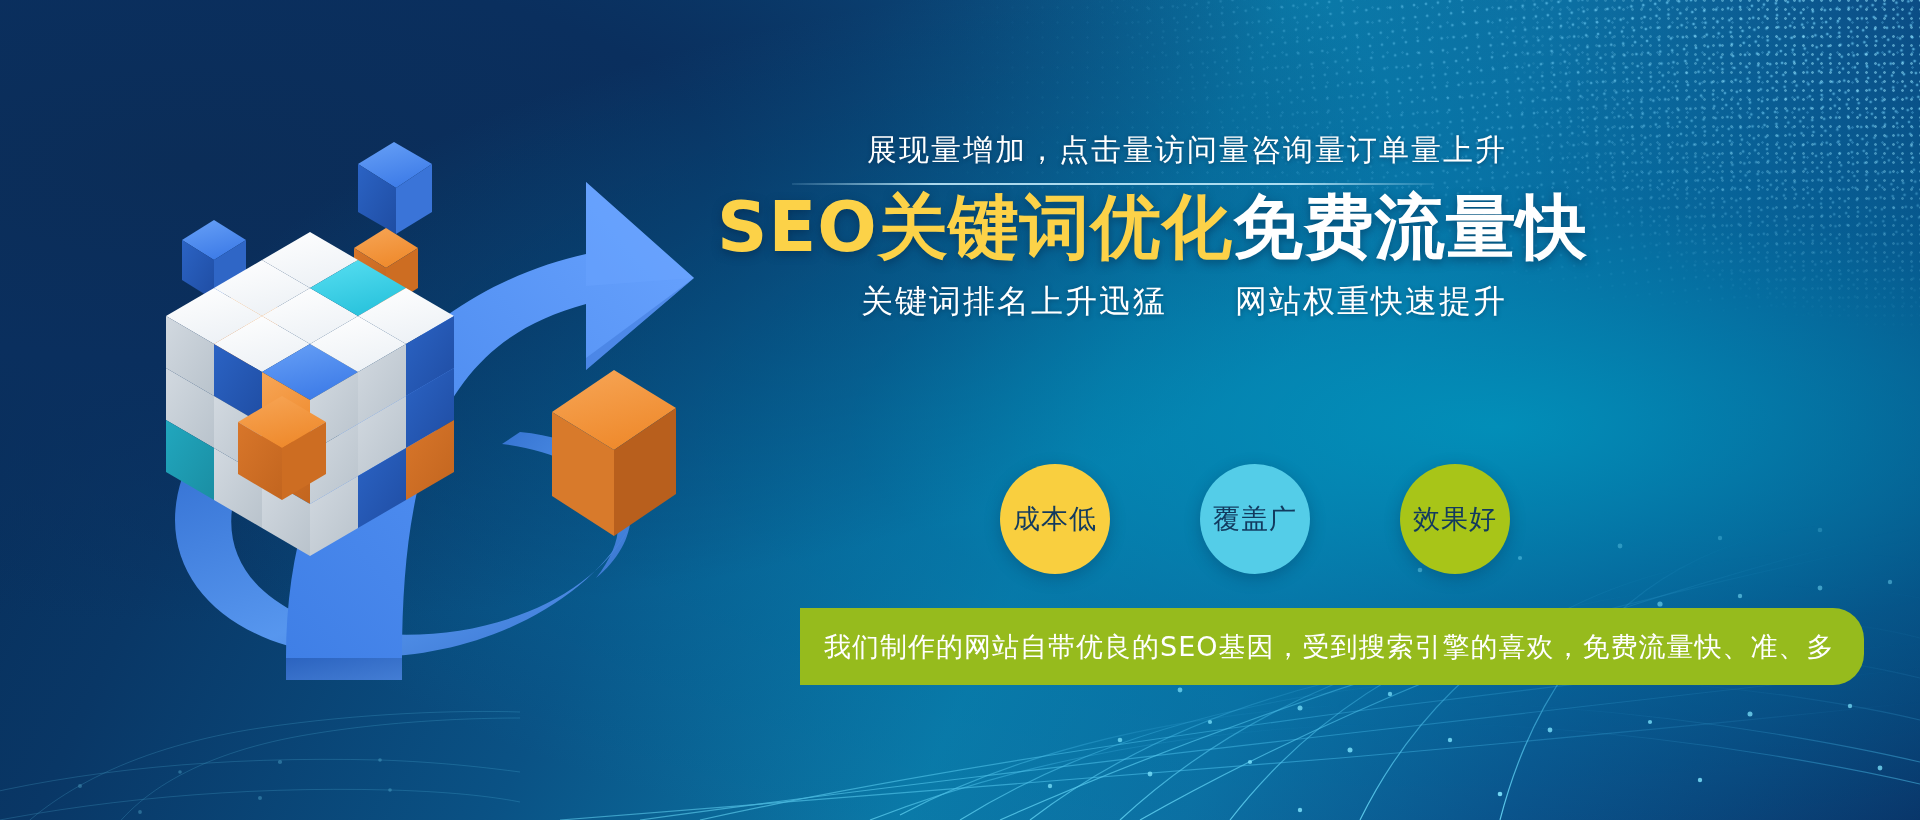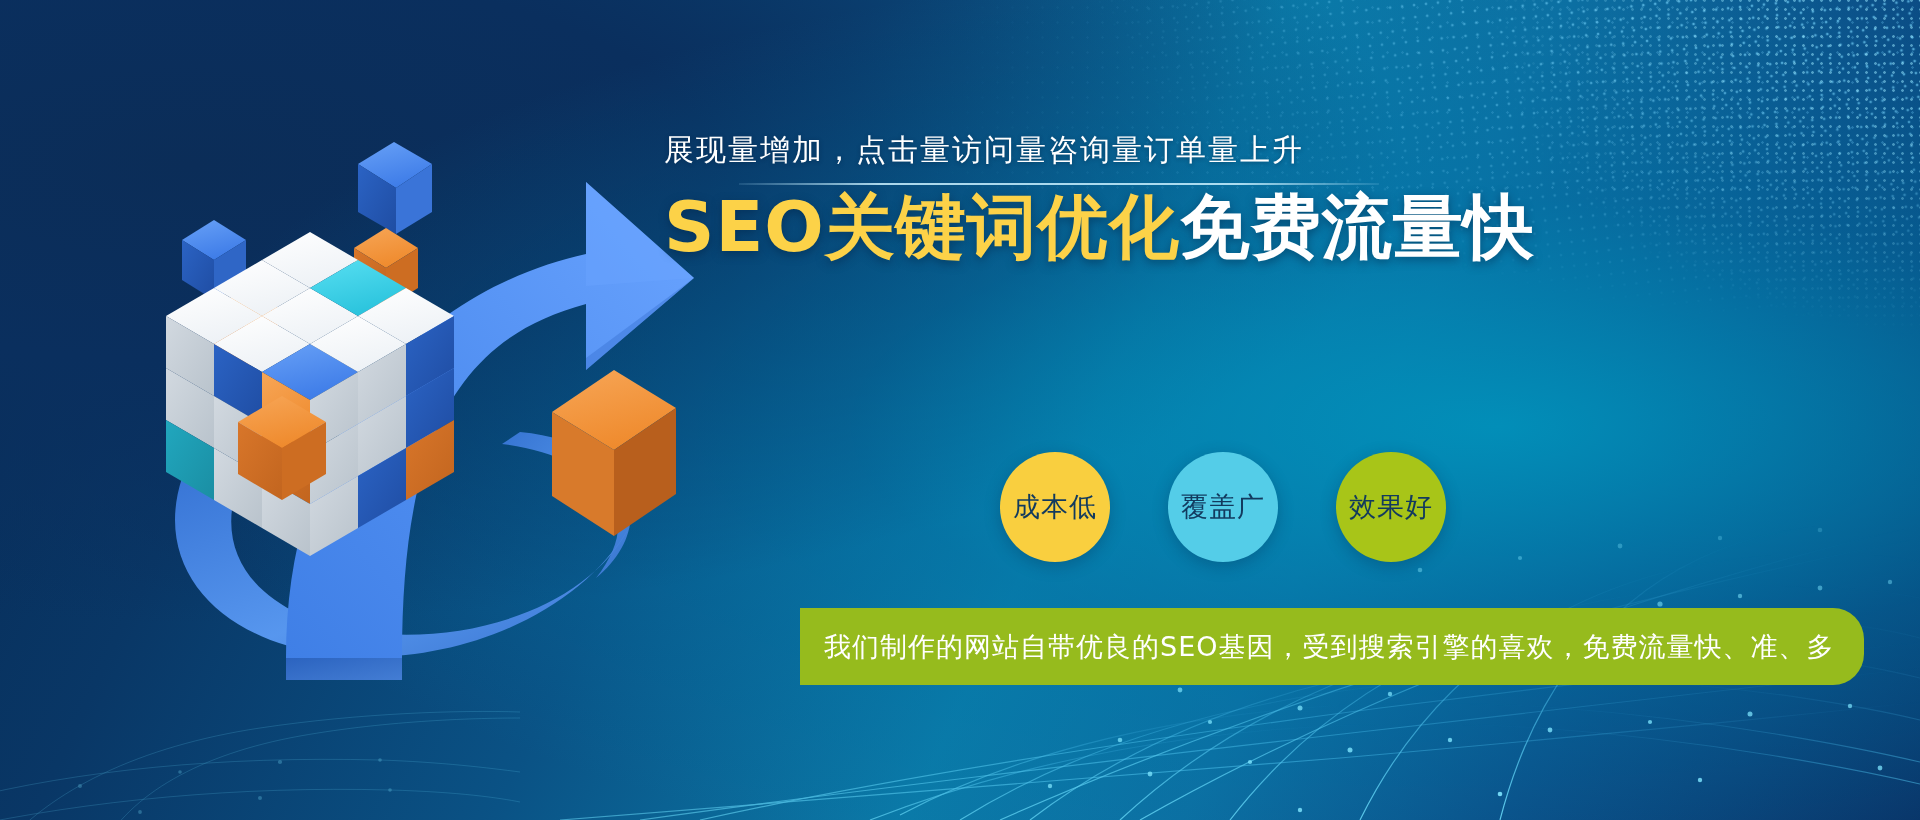--- a/index.html
+++ b/index.html
@@ -55,23 +55,23 @@
 
   
   .wire{ position:absolute; left:0; bottom:0; width:1920px; height:430px; }
   .wire-left{ position:absolute; left:-40px; bottom:-30px; width:560px; height:300px; opacity:.55;}
 
   
   .hero-art{ position:absolute; left:90px; top:40px; width:640px; height:640px; }
 
   
   .copy{
-    position:absolute; left:664px; top:130px;
+    position:absolute; left:717px; top:130px;
     width:790px;
-    text-align:left;
+    text-align:right;
   }
   .line-top{
     font-size:30px; color:#ffffff; letter-spacing:2px;
     font-family:"DejaVu Sans","Liberation Sans",sans-serif;
     text-shadow:0 1px 4px rgba(0,30,60,.45);
     white-space:nowrap;
   }
   .rule{
     height:2px; width:640px; margin:12px auto 4px auto;
     background:linear-gradient(90deg, rgba(170,225,255,.12), rgba(200,240,255,.85) 22%, rgba(200,240,255,.85) 78%, rgba(170,225,255,.12));
@@ -84,22 +84,22 @@
   .headline .hl-y{ color:#fcd248; }
   .headline .hl-w{ color:#ffffff; }
   .line-sub{
     margin-top:14px;
     font-size:32px; color:#ffffff; letter-spacing:2px; white-space:nowrap;
     text-shadow:0 1px 5px rgba(0,30,60,.45);
   }
 
   
   .circles{
-    position:absolute; left:1000px; top:452px;
-    display:flex; align-items:center; gap:58px;
+    position:absolute; left:1000px; top:464px;
+    display:flex; align-items:center; gap:90px;
   }
   .circle{
     width:110px; height:110px; border-radius:50%;
     display:flex; align-items:center; justify-content:center;
     font-size:27px; color:#123a5e; letter-spacing:1px;
     box-shadow:0 4px 16px rgba(0,25,55,.25);
   }
   .c-cost{ background:#f9cf3f; }
   .c-cover{ background:#54cde8; }
   .c-effect{ background:#a8c518; }
@@ -357,20 +357,21 @@
       <path d="M124,38 L62,80 L62,166 L124,124 Z" fill="#b85f1d"></path>
     </g>
   </svg>
 
   <div class="copy">
     <div class="line-top">展现量增加，点击量访问量咨询量订单量上升</div>
     <div class="rule"></div>
     <div class="headline">
       <span class="hl-y">SEO关键词优化</span><span class="hl-w">免费流量快</span>
     </div>
+    <div class="line-sub">关键词排名上升迅猛　　网站权重快速提升</div>
   </div>
 
   <div class="circles">
     <div class="circle c-cost">成本低</div>
     <div class="circle c-cover">覆盖广</div>
     <div class="circle c-effect">效果好</div>
   </div>
 
   <div class="green-bar">我们制作的网站自带优良的SEO基因，受到搜索引擎的喜欢，免费流量快、准、多</div>
 

